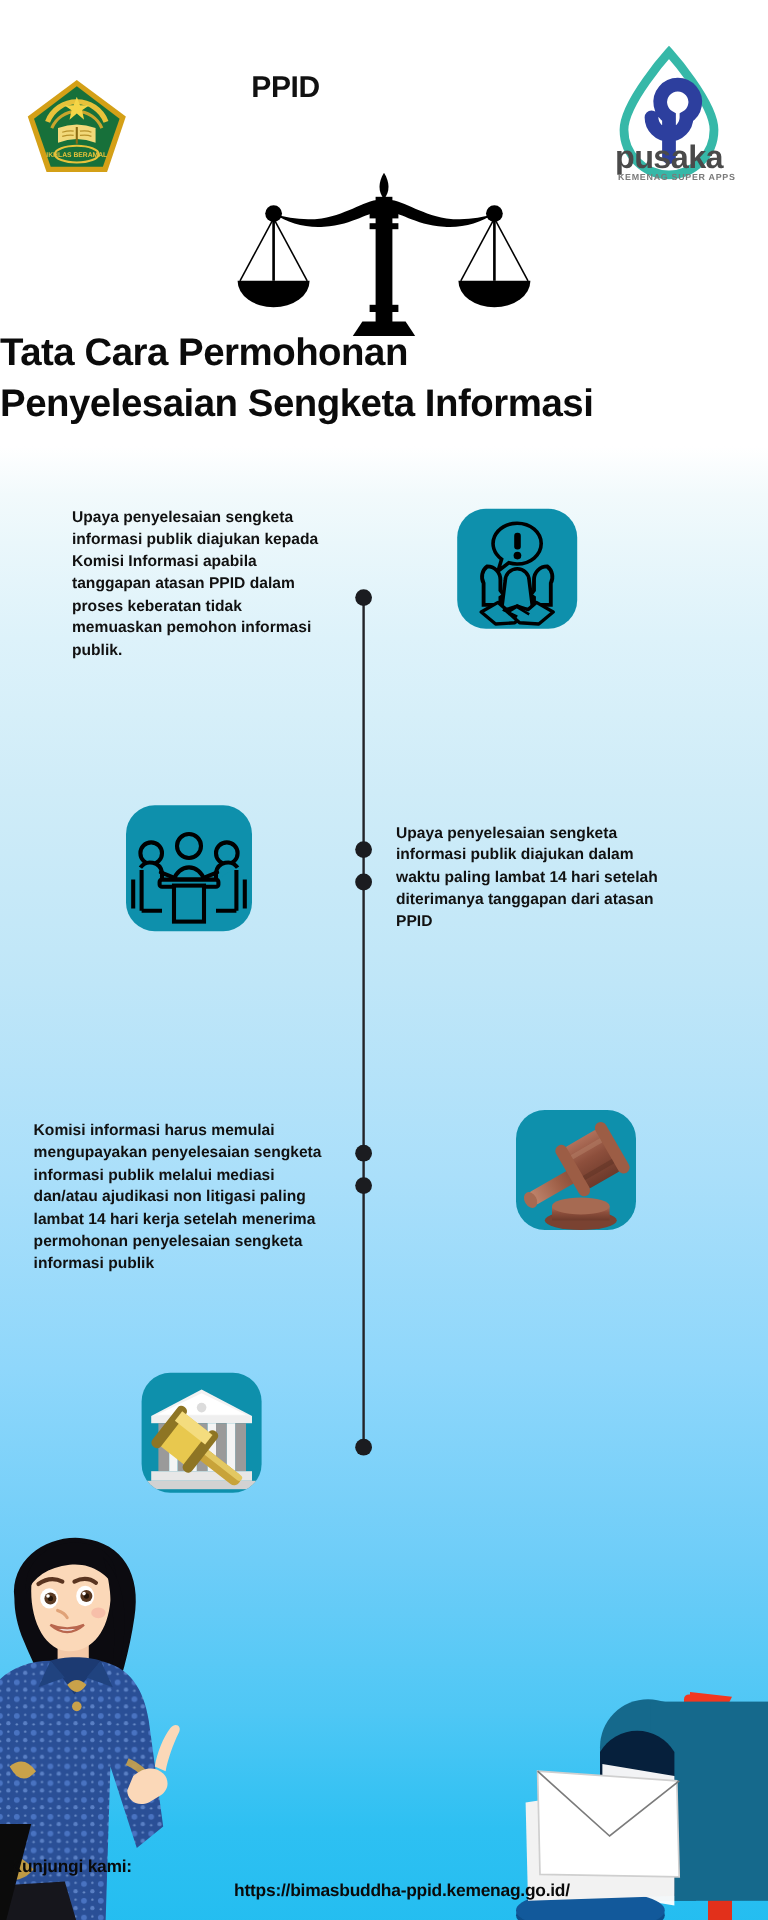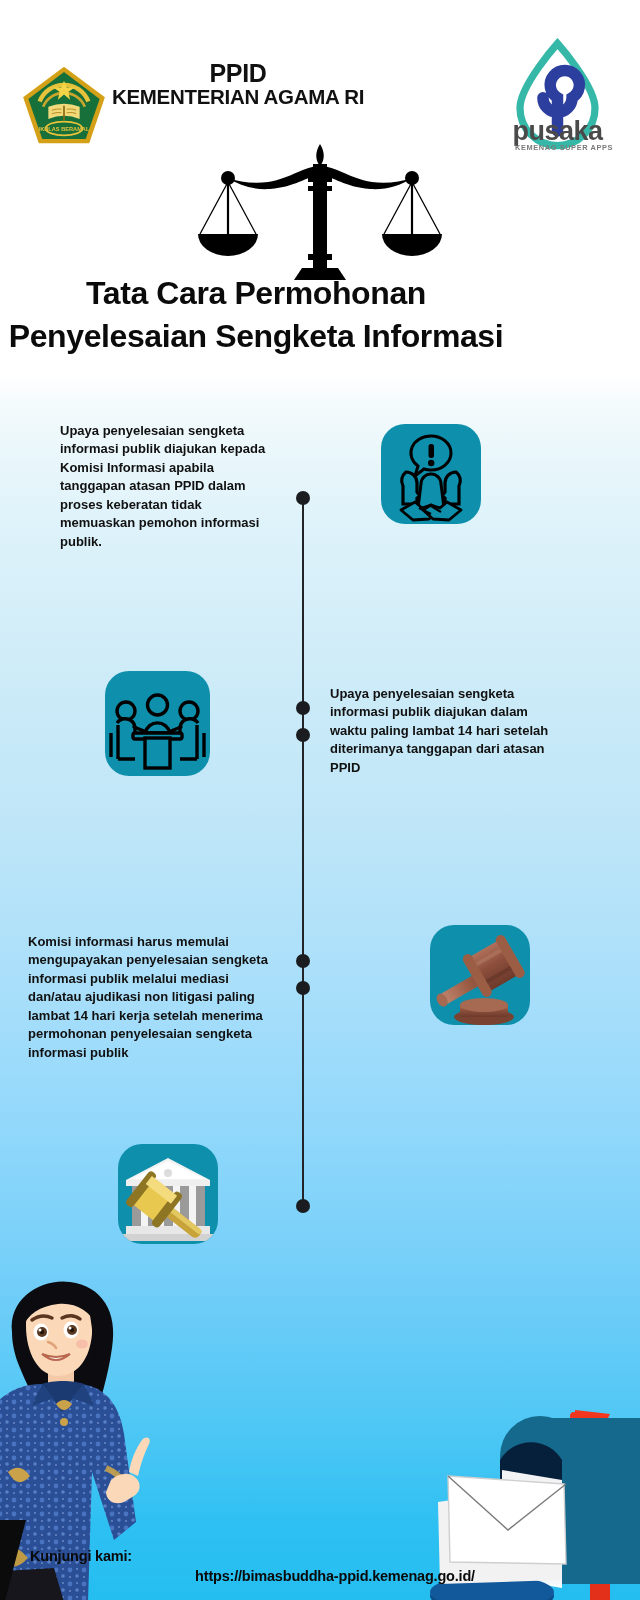--- a/index.html
+++ b/index.html
@@ -58,21 +58,21 @@
     text-align:left; font-size:7.4px; font-weight:bold;
     color:#7a7a7a; letter-spacing:0.6px;
   }
 
   
   #scales { position:absolute; left:192px; top:122px; width:256px; height:138px; }
 
   
   #main-title {
     position:absolute; left:0; top:252px; width:512px;
-    text-align:center; color:#0b0b0b;
+    color:#0b0b0b;
     font-weight:bold; font-size:32px; line-height:1.33;
     letter-spacing:-0.4px;
   }
 
   
   #tl-line {
     position:absolute; left:302px; top:478px;
     width:2px; height:708px; background:#232428;
   }
   .tl-dot {
@@ -92,21 +92,21 @@
     background:#0e90ac; overflow:hidden;
   }
   .tile.sq { border-radius:24px; }
 
   
   #visit-wrap {
     position:absolute; left:0; top:1528px; width:640px; z-index:9;
   }
   #visit-label {
     font-size:14.5px; font-weight:bold; color:#0a0a0a;
-    padding-left:30px; letter-spacing:-0.2px;
+    padding-left:8px; letter-spacing:-0.2px;
   }
   #visit-url {
     font-size:14.5px; font-weight:bold; color:#0a0a0a;
     padding-left:30px; letter-spacing:-0.2px; margin-top:4px;text-align:center;
   }
   #corner-wedge {
     position:absolute; left:0; top:1500px;
     width:0; height:0;
     border-left:26px solid #0b0b0b;
     border-bottom:100px solid transparent;
@@ -129,21 +129,20 @@
       <path d="M32,48 q18,-7 36,0 l0,14 q-18,-7 -36,0 z" fill="#f2d97a"></path>
       <path d="M50,47 l0,16" stroke="#8a6b12" stroke-width="2"></path>
       <path d="M36,52 q7,-2 11,-1 M36,56 q7,-2 11,-1 M53,51 q7,-1 11,1 M53,55 q7,-1 11,1" stroke="#b8922a" stroke-width="1.2" fill="none"></path>
       <path d="M40,66 l20,10 M60,66 l-20,10" stroke="#e8c23a" stroke-width="2.6"></path>
       <ellipse cx="50" cy="73" rx="21" ry="8" fill="#17703a" stroke="#e8c23a" stroke-width="2"></ellipse>
       <text x="50" y="76" font-size="6.5" font-family="'Liberation Sans',sans-serif" fill="#e8c23a" text-anchor="middle" font-weight="bold">IKHLAS BERAMAL</text>
     </svg>
 
     <div id="header-title">
       <span class="l1">PPID</span>
-      <span class="l3">KEMENTERIAN AGAMA RI</span>
     </div>
 
     <svg id="pusaka-logo" viewBox="0 0 120 110">
       <path d="M60,8 C60,8 96,48 96,70 A36,36 0 0,1 24,70 C24,48 60,8 60,8 Z" fill="none" stroke="#36b8a8" stroke-width="7"></path>
       <path d="M60,92 L60,60 A14,14 0 1,1 74,60 A14,14 0 1,1 46,60" fill="none" stroke="#2d3f9e" stroke-width="11" stroke-linecap="round"></path>
     </svg>
     <div id="pusaka-word">pusaka</div>
     <div id="pusaka-tag">KEMENAG SUPER APPS</div>
   </div>
 

